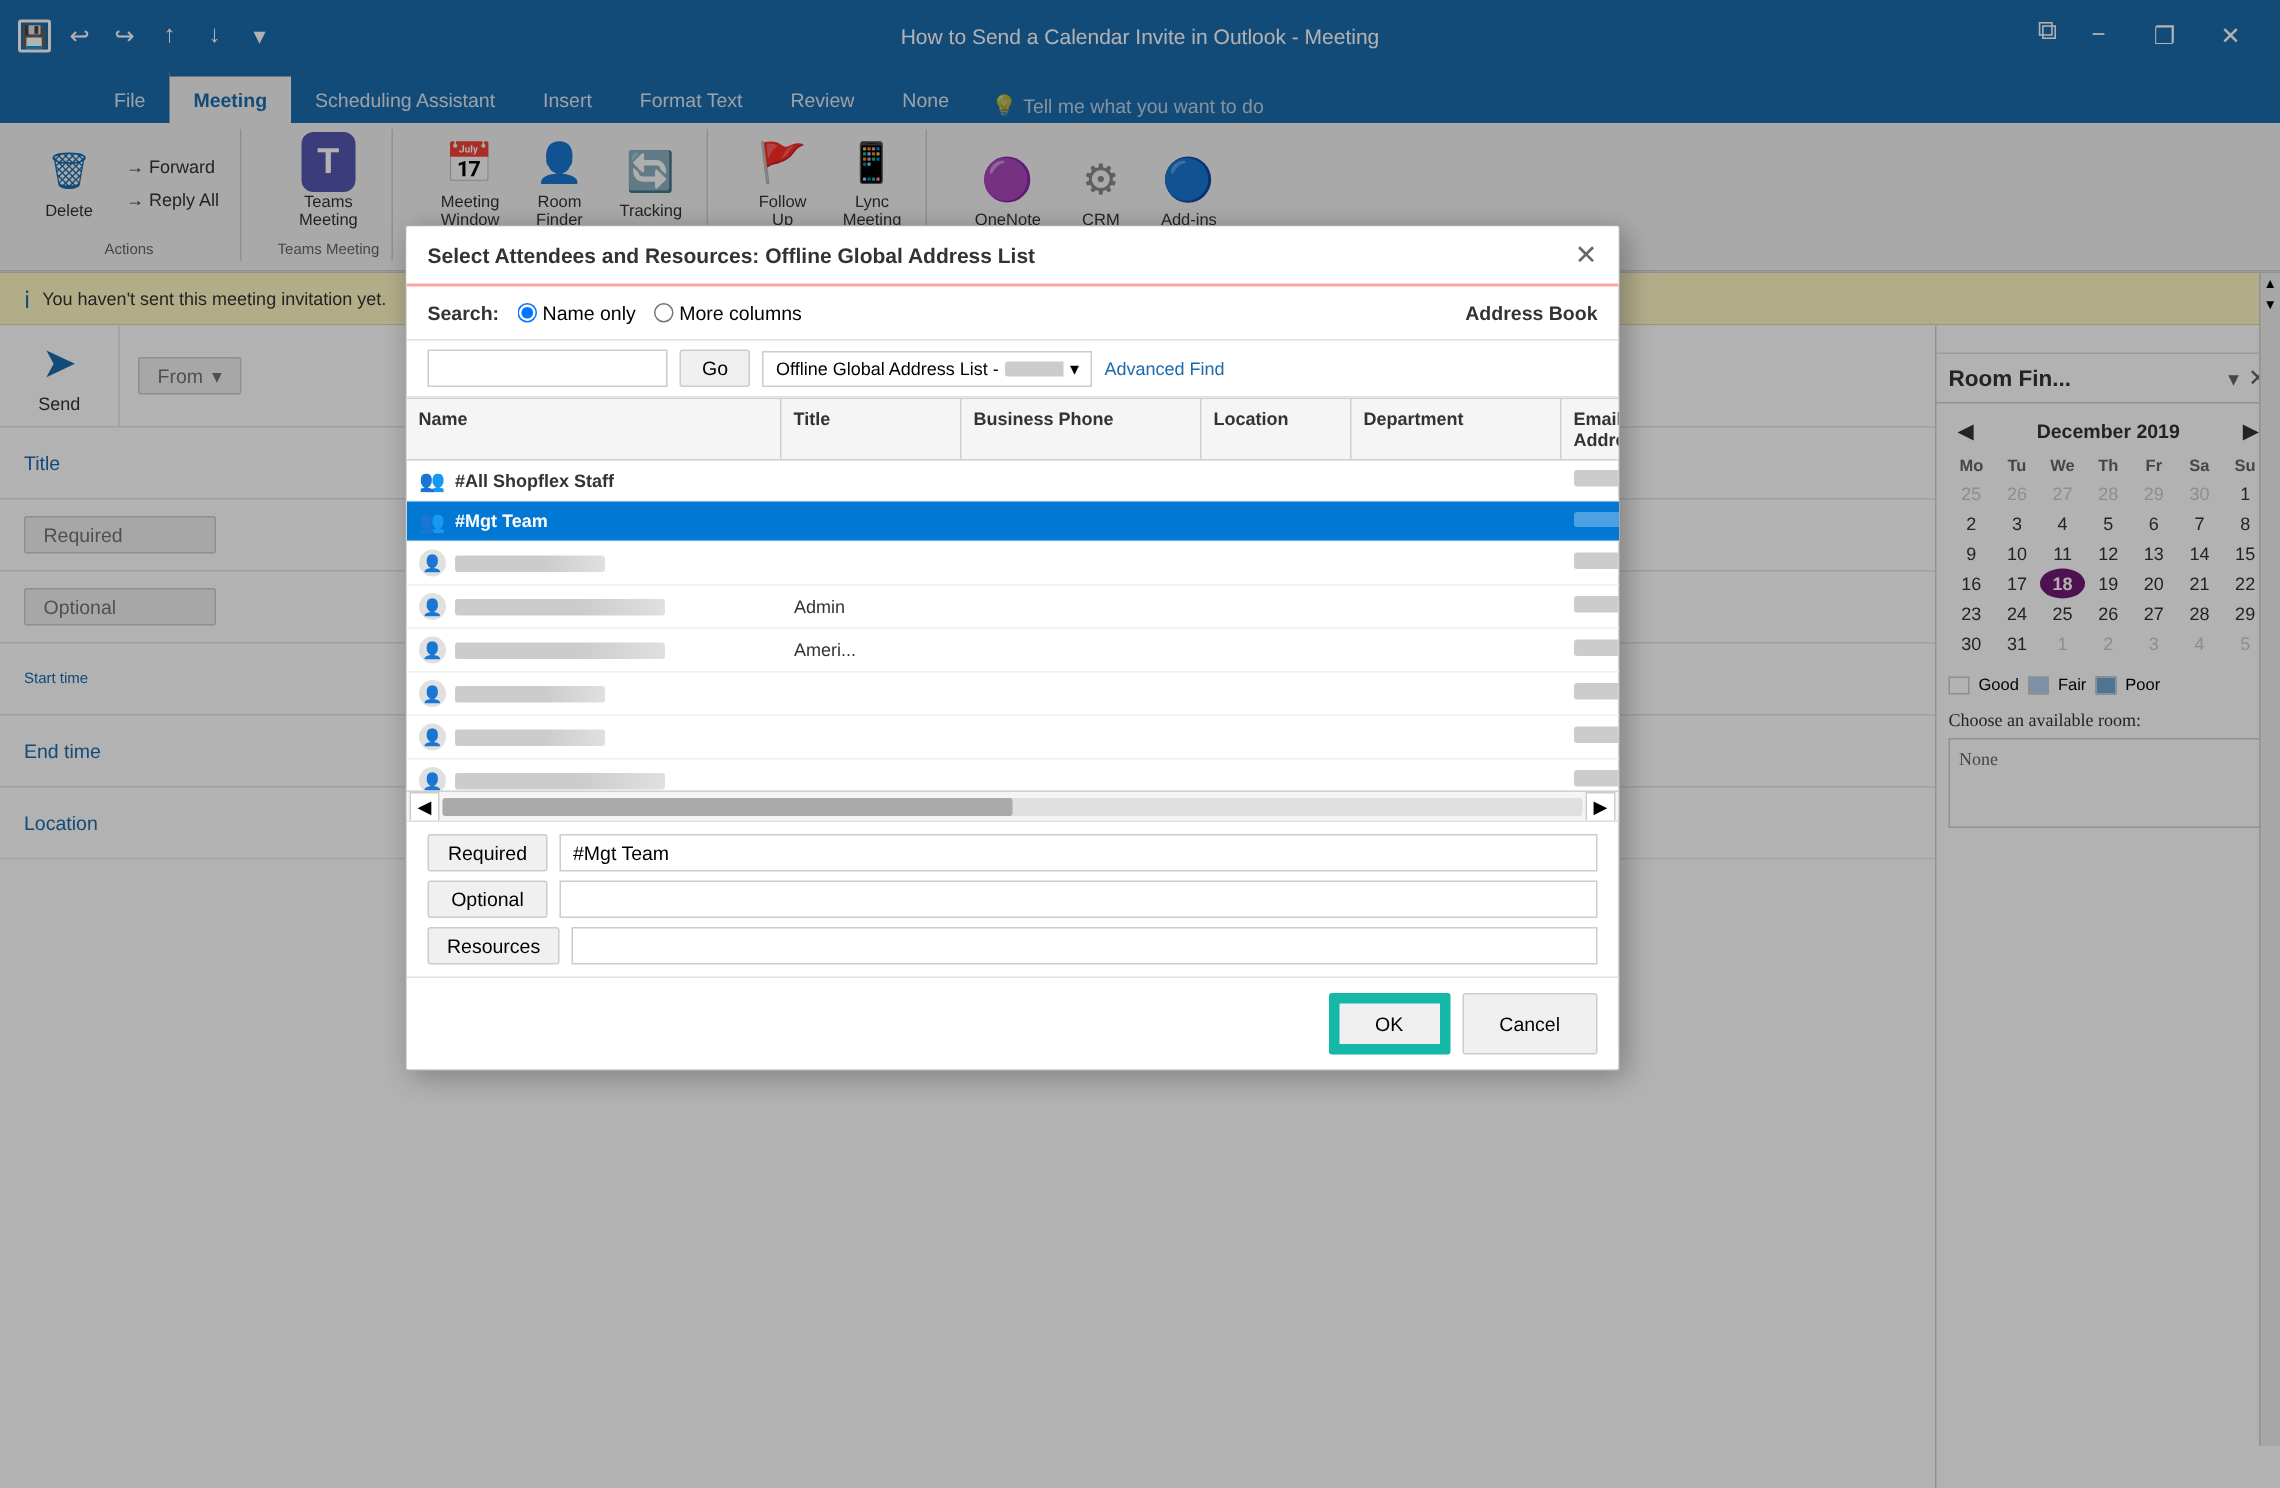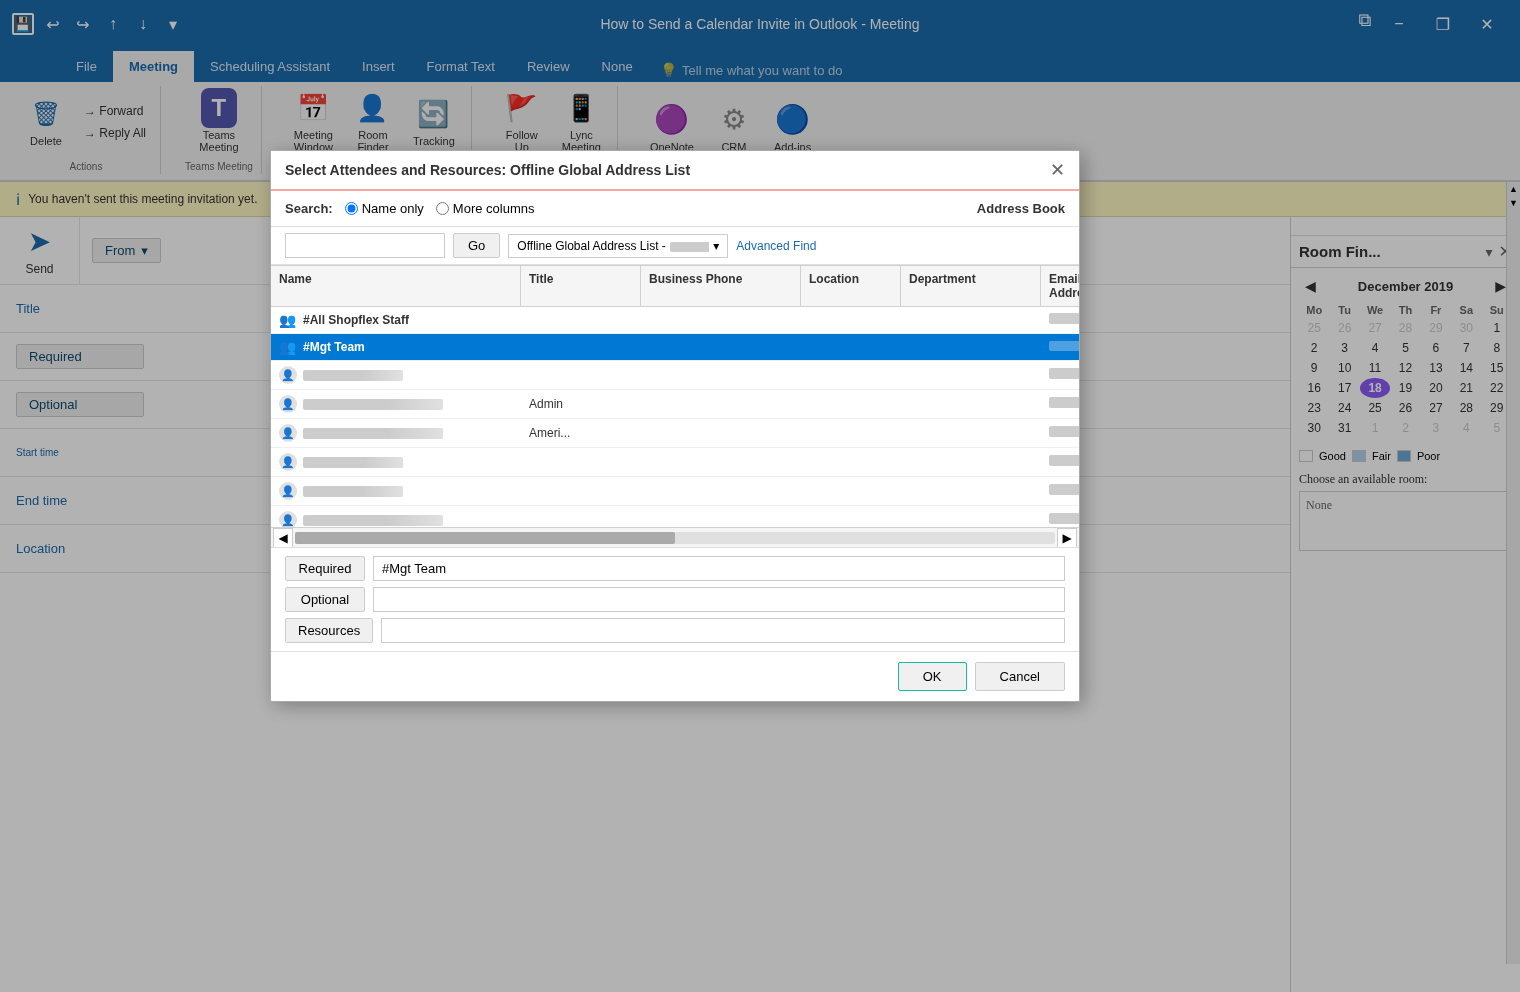--- a/index.html
+++ b/index.html
@@ -189,21 +189,21 @@
     .form-label-btn {
       display: flex;
       align-items: center;
       gap: 6px;
       background: #f0f0f0;
       border: 1px solid #ccc;
       border-radius: 2px;
       padding: 4px 12px;
       cursor: pointer;
       font-size: 13px;
-      color: #0c4a6e;
+      color: #737373;
     }
     .form-input {
       flex: 1;
       border: none;
       outline: none;
       padding: 8px;
       font-size: 13px;
     }
     .send-btn {
       width: 80px;
@@ -270,21 +270,21 @@
     .calendar-grid td {
       font-size: 12px;
       text-align: center;
       padding: 3px 0;
       color: #333;
       cursor: pointer;
       width: 30px;
     }
     .calendar-grid td.other-month { color: #ccc; }
     .calendar-grid td.today {
-      background: #8b5cf6;
+      background: #701a75;
       border-radius: 50%;
       color: white;
       font-weight: bold;
     }
 
     
     .calendar-legend {
       display: flex;
       align-items: center;
       gap: 6px;
@@ -540,21 +540,21 @@
       border-top: 1px solid #e0e0e0;
     }
     .action-btn {
       padding: 6px 24px;
       font-size: 13px;
       cursor: pointer;
       border-radius: 2px;
     }
     .btn-ok {
       background: #f0f0f0;
-      border: 1px solid #14b8a6;
+      border: 7px solid #14b8a6;
     }
     .btn-cancel {
       background: #f0f0f0;
       border: 1px solid #ccc;
     }
     .icon-blue { color: #1a6aad; }
 
     
     .outlook-bg {
       position: absolute;

